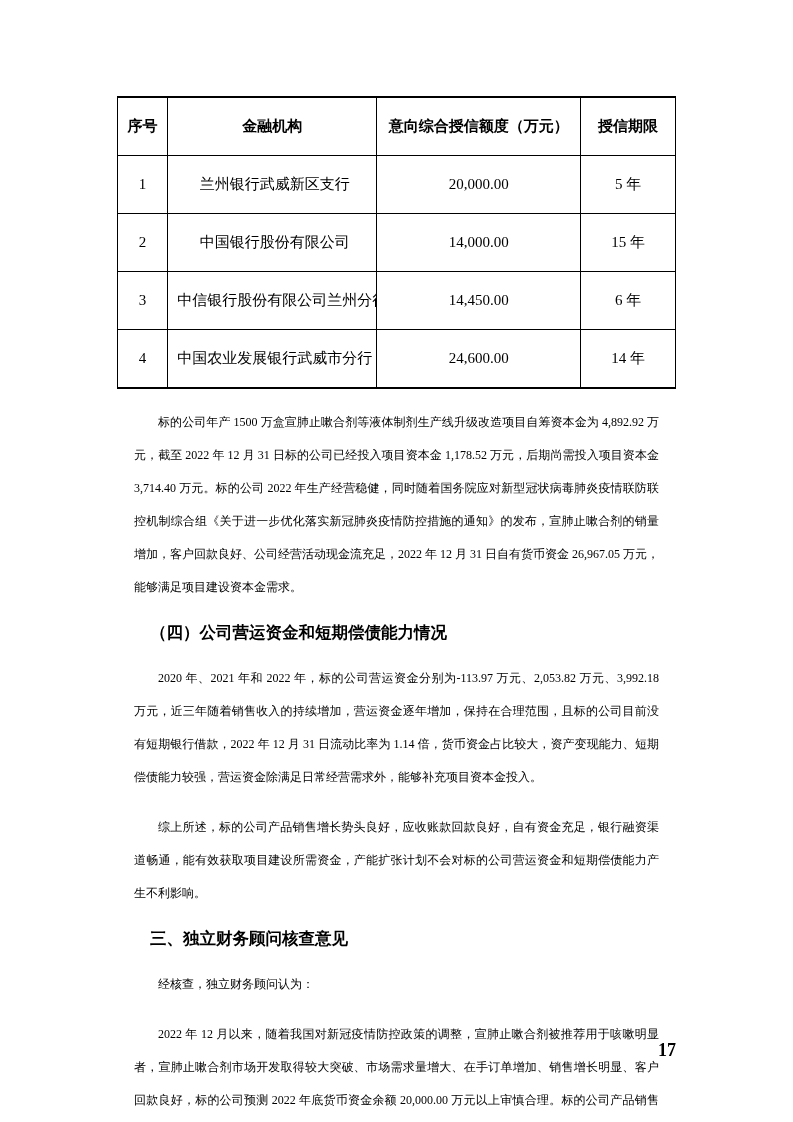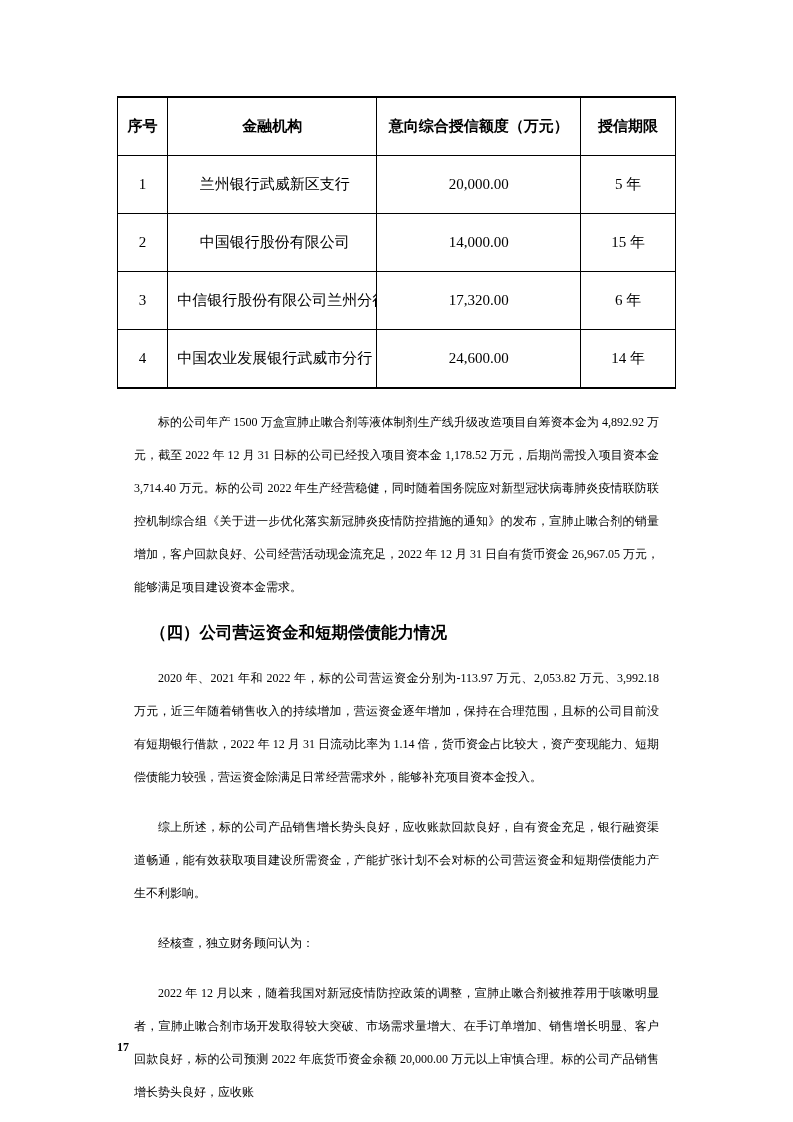--- a/index.html
+++ b/index.html
@@ -59,22 +59,22 @@
     text-justify: inter-ideograph;
     text-indent: 2em;
     word-break: break-all;
   }
   p.gap { margin-top: 14px; }
   .page-number {
     position: absolute;
     top: 1040px;
     left: 117px;
     width: 559px;
-    text-align: left;
-    font-size: 12px;
+    text-align: right;
+    font-size: 18px;
     font-weight: bold;
   }
 </style>
 </head>
 <body>
 
 <div class="content">
 
   <table class="credit-table">
     <colgroup>
@@ -100,36 +100,37 @@
       </tr>
       <tr>
         <td class="c">2</td>
         <td class="l">中国银行股份有限公司</td>
         <td class="c">14,000.00</td>
         <td class="c">15 年</td>
       </tr>
       <tr>
         <td class="c">3</td>
         <td class="l">中信银行股份有限公司兰州分行</td>
-        <td class="c">17,320.00</td>
+        <td class="c">14,450.00</td>
         <td class="c">6 年</td>
       </tr>
       <tr>
         <td class="c">4</td>
         <td class="l">中国农业发展银行武威市分行</td>
         <td class="c">24,600.00</td>
         <td class="c">14 年</td>
       </tr>
     </tbody>
   </table>
 
   <p class="body-para">标的公司年产 1500 万盒宣肺止嗽合剂等液体制剂生产线升级改造项目自筹资本金为 4,892.92 万元，截至 2022 年 12 月 31 日标的公司已经投入项目资本金 1,178.52 万元，后期尚需投入项目资本金 3,714.40 万元。标的公司 2022 年生产经营稳健，同时随着国务院应对新型冠状病毒肺炎疫情联防联控机制综合组《关于进一步优化落实新冠肺炎疫情防控措施的通知》的发布，宣肺止嗽合剂的销量增加，客户回款良好、公司经营活动现金流充足，2022 年 12 月 31 日自有货币资金 26,967.05 万元，能够满足项目建设资本金需求。</p>
 
   <div class="sec-heading">（四）公司营运资金和短期偿债能力情况</div>
   <p class="body-para">2020 年、2021 年和 2022 年，标的公司营运资金分别为-113.97 万元、2,053.82 万元、3,992.18 万元，近三年随着销售收入的持续增加，营运资金逐年增加，保持在合理范围，且标的公司目前没有短期银行借款，2022 年 12 月 31 日流动比率为 1.14 倍，货币资金占比较大，资产变现能力、短期偿债能力较强，营运资金除满足日常经营需求外，能够补充项目资本金投入。</p>
   <p class="body-para">综上所述，标的公司产品销售增长势头良好，应收账款回款良好，自有资金充足，银行融资渠道畅通，能有效获取项目建设所需资金，产能扩张计划不会对标的公司营运资金和短期偿债能力产生不利影响。</p>
 
+  <div class="sec-heading">三、独立财务顾问核查意见</div>
   <p class="body-para">经核查，独立财务顾问认为：</p>
   <p class="body-para gap">2022 年 12 月以来，随着我国对新冠疫情防控政策的调整，宣肺止嗽合剂被推荐用于咳嗽明显者，宣肺止嗽合剂市场开发取得较大突破、市场需求量增大、在手订单增加、销售增长明显、客户回款良好，标的公司预测 2022 年底货币资金余额 20,000.00 万元以上审慎合理。标的公司产品销售增长势头良好，应收账</p>
 
 </div>
 
 <div class="page-number">17</div>
 
 </body></html>

